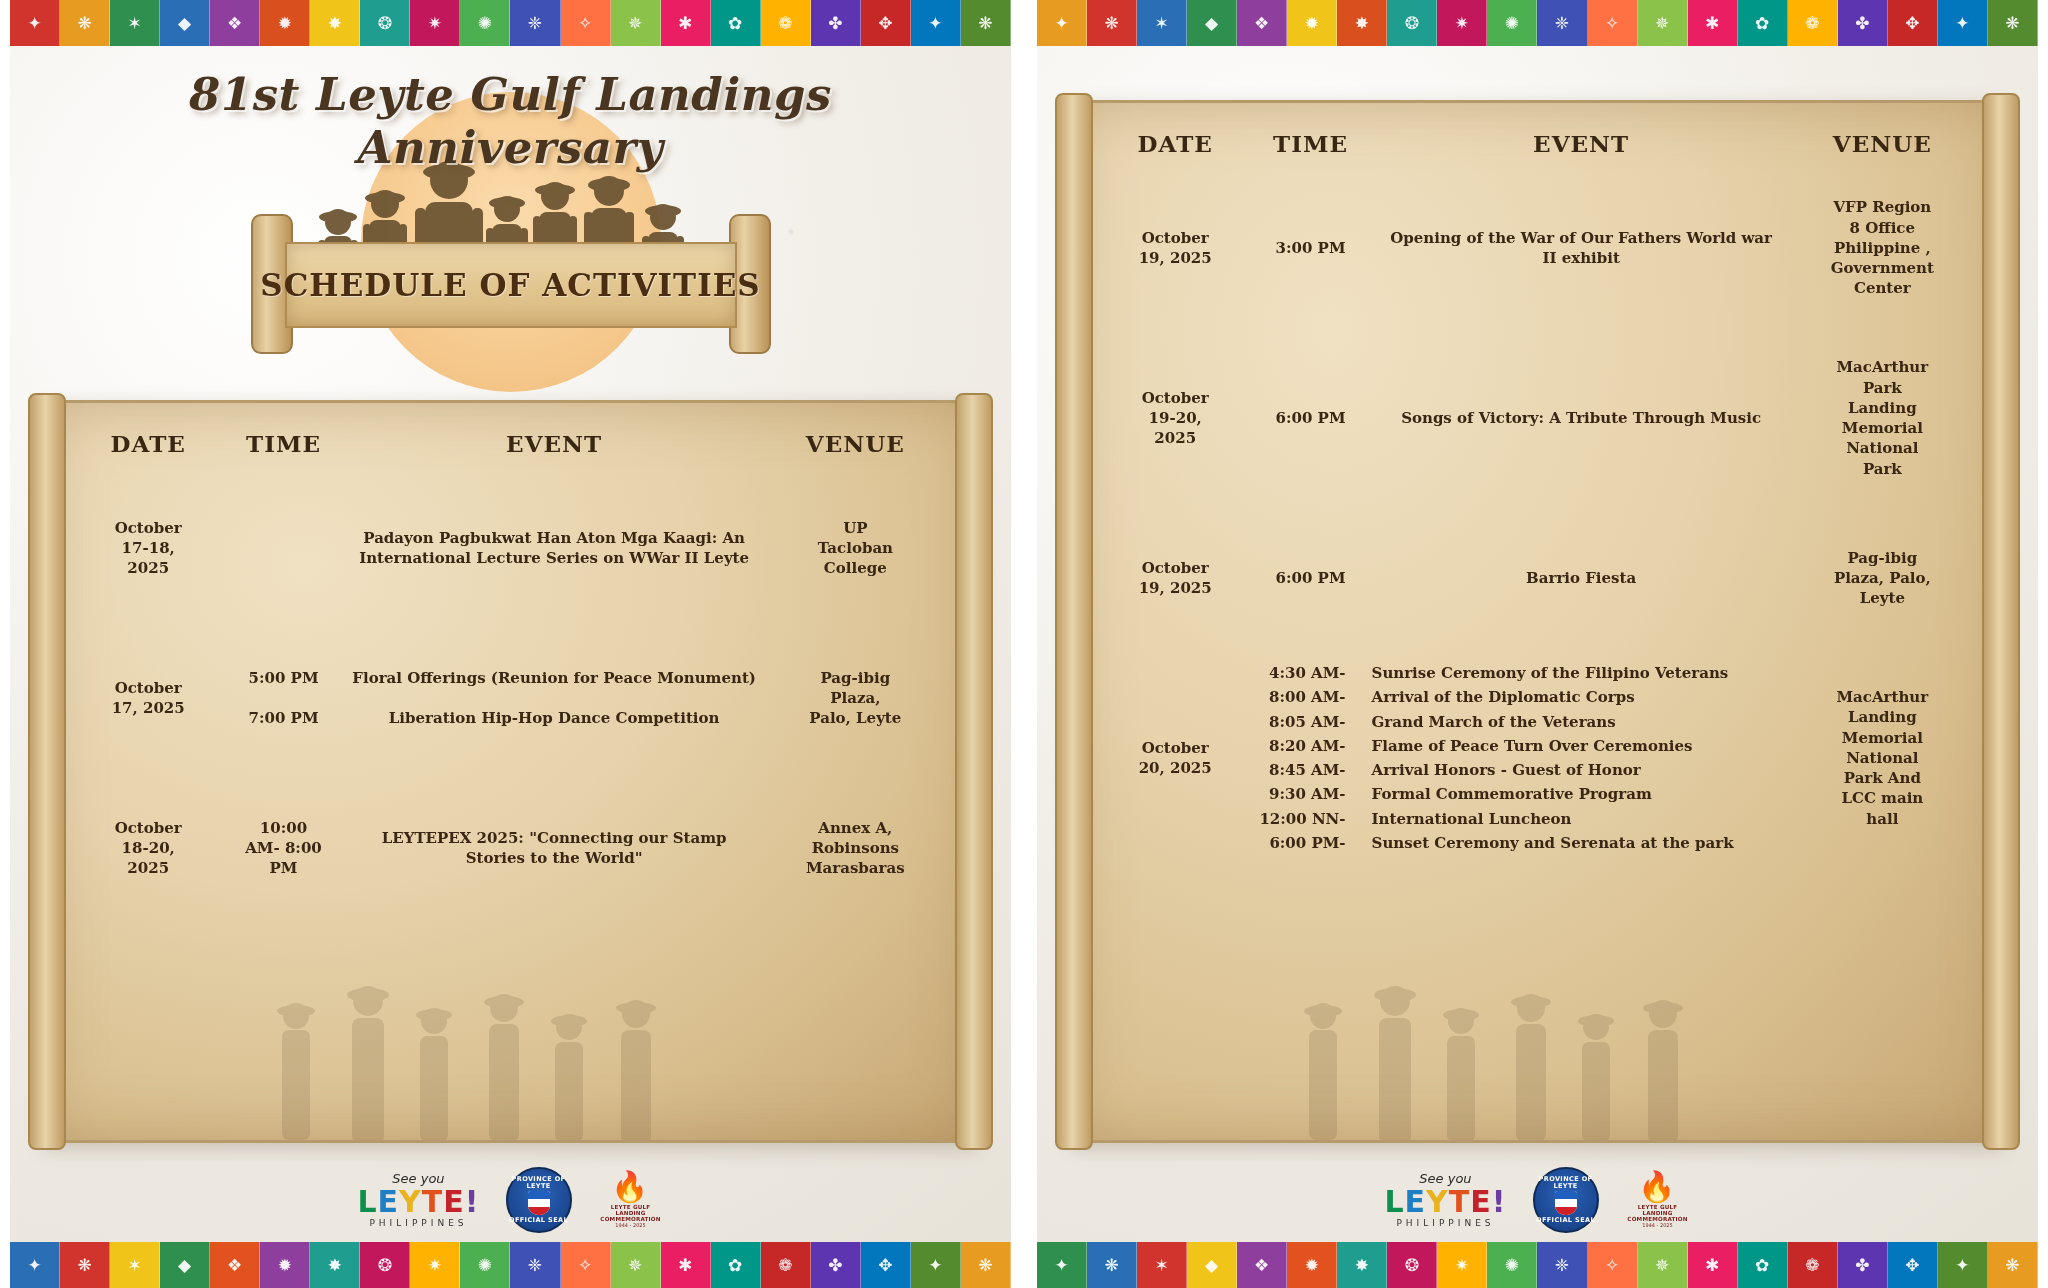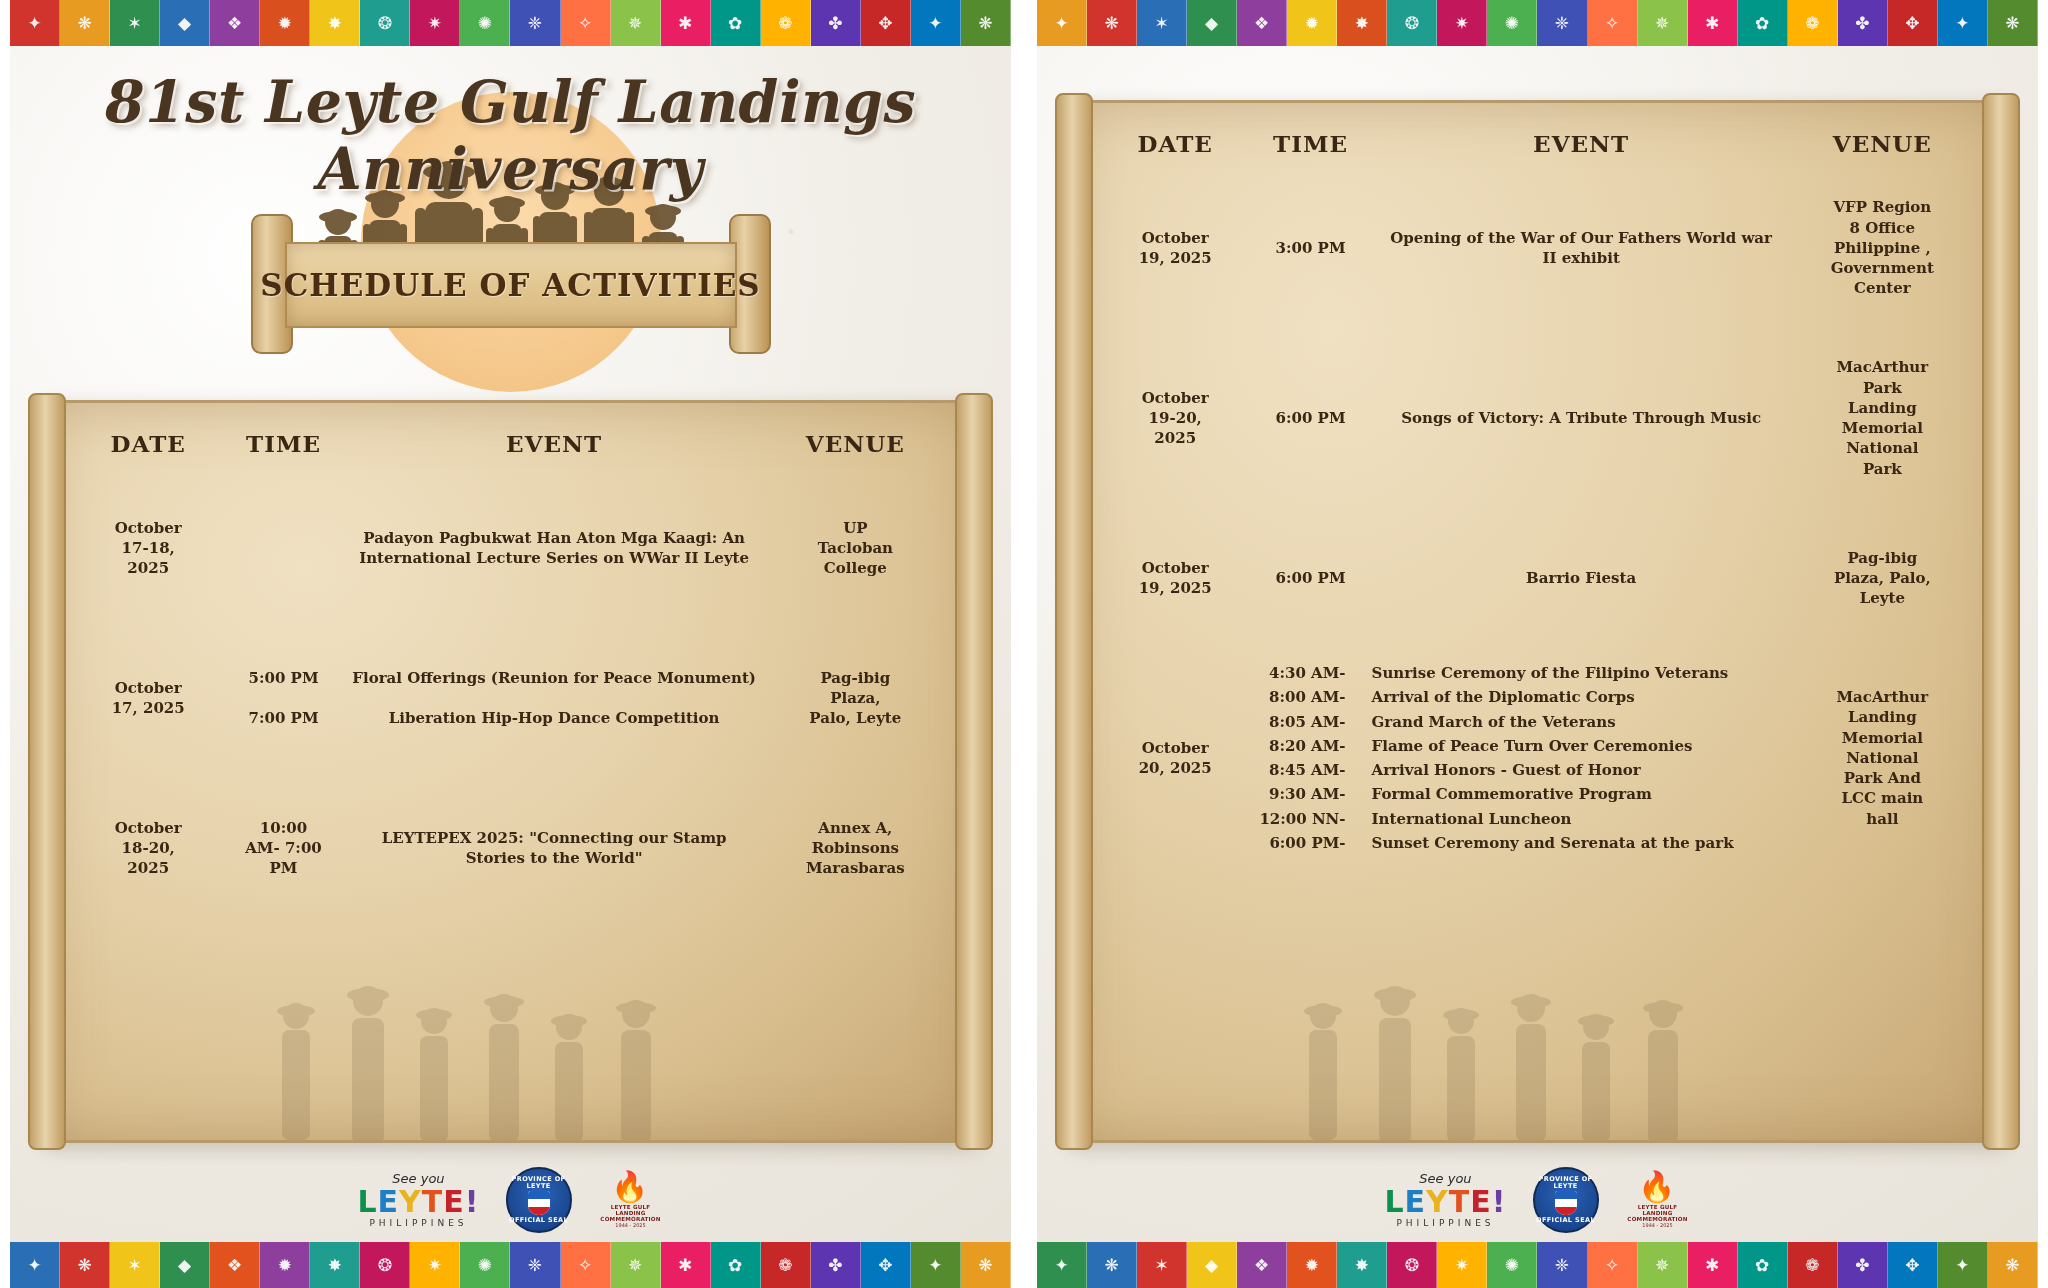--- a/index.html
+++ b/index.html
@@ -74,21 +74,21 @@
     width: 300px; height: 300px; border-radius: 50%;
     background: radial-gradient(circle at 50% 40%, #fbd9a8 0%, #f6c88a 60%, #efb973 100%);
     opacity: .95;
   }
   .title {
     position: absolute; top: 32px; left: 20px; right: 20px;
     text-align: center;
     font-family: "DejaVu Serif", serif;
     font-style: italic;
     font-weight: bold;
-    font-size: 57px;
+    font-size: 45px;
     letter-spacing: .5px;
     color: #4a3520;
     text-shadow: 2px 2px 0 rgba(255,255,255,.65), 4px 4px 6px rgba(90,60,30,.35);
     z-index: 5;
   }
   
   .troops { position: absolute; left: 50%; transform: translateX(-50%); top: 100px; z-index: 5; }
 
   
   .banner {
@@ -439,21 +439,21 @@
 Liberation Hip-Hop Dance Competition</td>
               <td class="multi-line">Pag-ibig
 Plaza,
 Palo, Leyte</td>
             </tr>
             <tr style="height:150px">
               <td class="multi-line">October
 18-20,
 2025</td>
               <td class="multi-line">10:00
-AM- 7:00
+AM- 8:00
 PM</td>
               <td class="multi-line ev">LEYTEPEX 2025:  "Connecting our Stamp
 Stories to the World"</td>
               <td class="multi-line">Annex A,
 Robinsons
 Marasbaras</td>
             </tr>
           </tbody>
         </table>
       </div>

